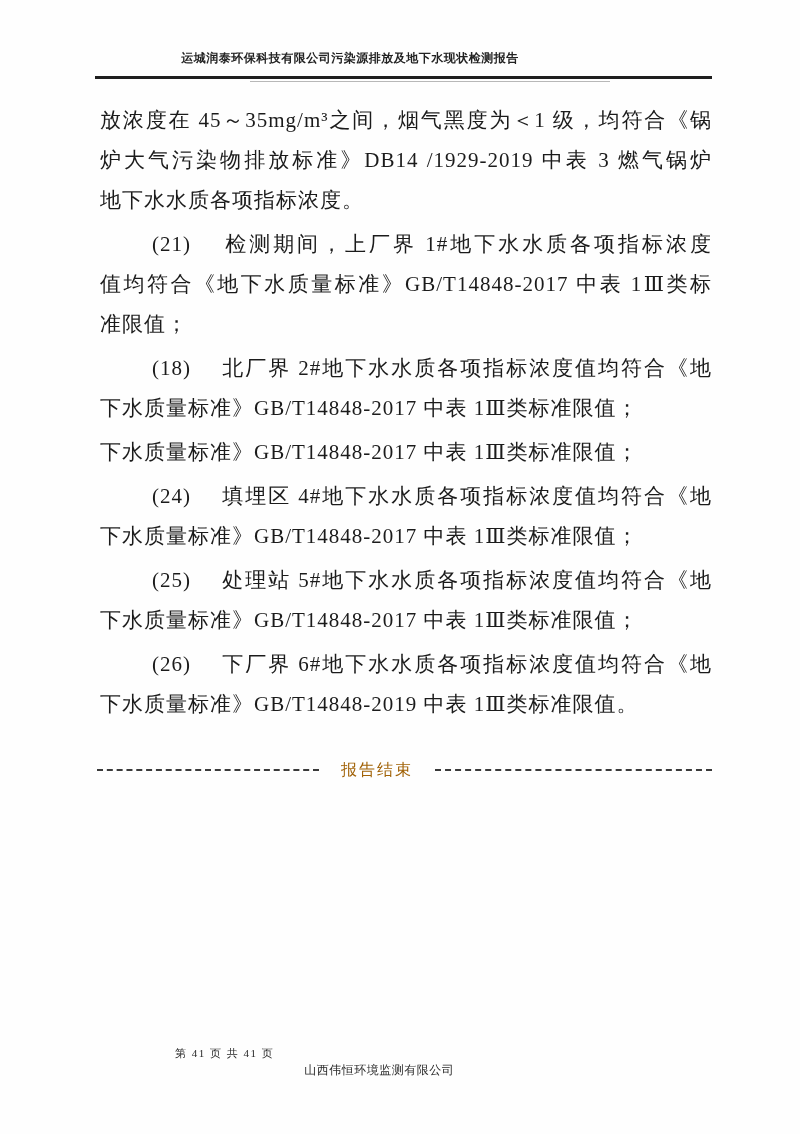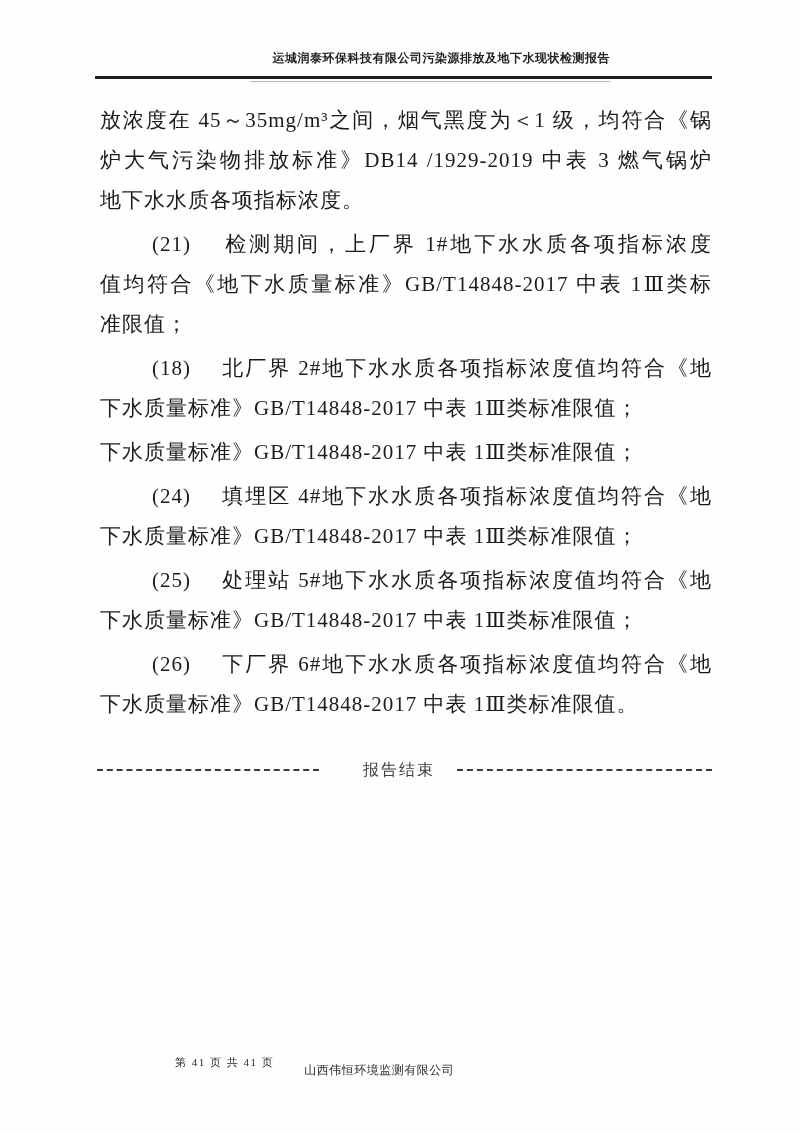--- a/index.html
+++ b/index.html
@@ -12,21 +12,21 @@
     font-family: "Liberation Serif", "DejaVu Serif", serif;
     overflow: hidden;
   }
 
   
   .header-title {
     position: absolute;
     top: 50px;
     left: 90px;
     width: 520px;
-    text-align: right;
+    text-align: center;
     font-size: 12px;
     font-weight: bold;
     letter-spacing: 0.5px;
     color: #222;
   }
   .header-rule {
     position: absolute;
     top: 76px;
     left: 95px;
     width: 617px;
@@ -72,34 +72,34 @@
     display: flex;
     align-items: center;
   }
   .dash {
     border-top: 2px dashed #3a3a3a;
     height: 0;
   }
   .dash-left { width: 222px; }
   .dash-right { flex: 1; }
   .sep-label {
-    margin: 0 22px 0 44px;
+    margin: 0 22px 0 22px;
     font-size: 16px;
     letter-spacing: 2px;
-    color: #404040;
+    color: #a16207;
     white-space: nowrap;
   }
 
   
   .footer {
     position: absolute;
     top: 1046px;
     left: 175px;
     display: flex;
-    align-items: center;
+    align-items: flex-start;
   }
   .footer-page {
     font-size: 11px;
     letter-spacing: 1.5px;
     color: #2a2a2a;
     white-space: nowrap;
   }
   .footer-company {
     margin-left: 30px;
     font-size: 12px;
@@ -146,21 +146,21 @@
       <div class="line">下水质量标准》GB/T14848-2017 中表 1Ⅲ类标准限值；</div>
     </div>
 
     <div class="para">
       <div class="line jfull indent">(25)　 处理站 5#地下水水质各项指标浓度值均符合《地</div>
       <div class="line">下水质量标准》GB/T14848-2017 中表 1Ⅲ类标准限值；</div>
     </div>
 
     <div class="para">
       <div class="line jfull indent">(26)　 下厂界 6#地下水水质各项指标浓度值均符合《地</div>
-      <div class="line">下水质量标准》GB/T14848-2017 中表 1Ⅲ类标准限值。</div>
+      <div class="line">下水质量标准》GB/T14848-2019 中表 1Ⅲ类标准限值。</div>
     </div>
 
   </div>
 
   <div class="separator">
     <div class="dash dash-left"></div>
     <div class="sep-label">报告结束</div>
     <div class="dash dash-right"></div>
   </div>
 

